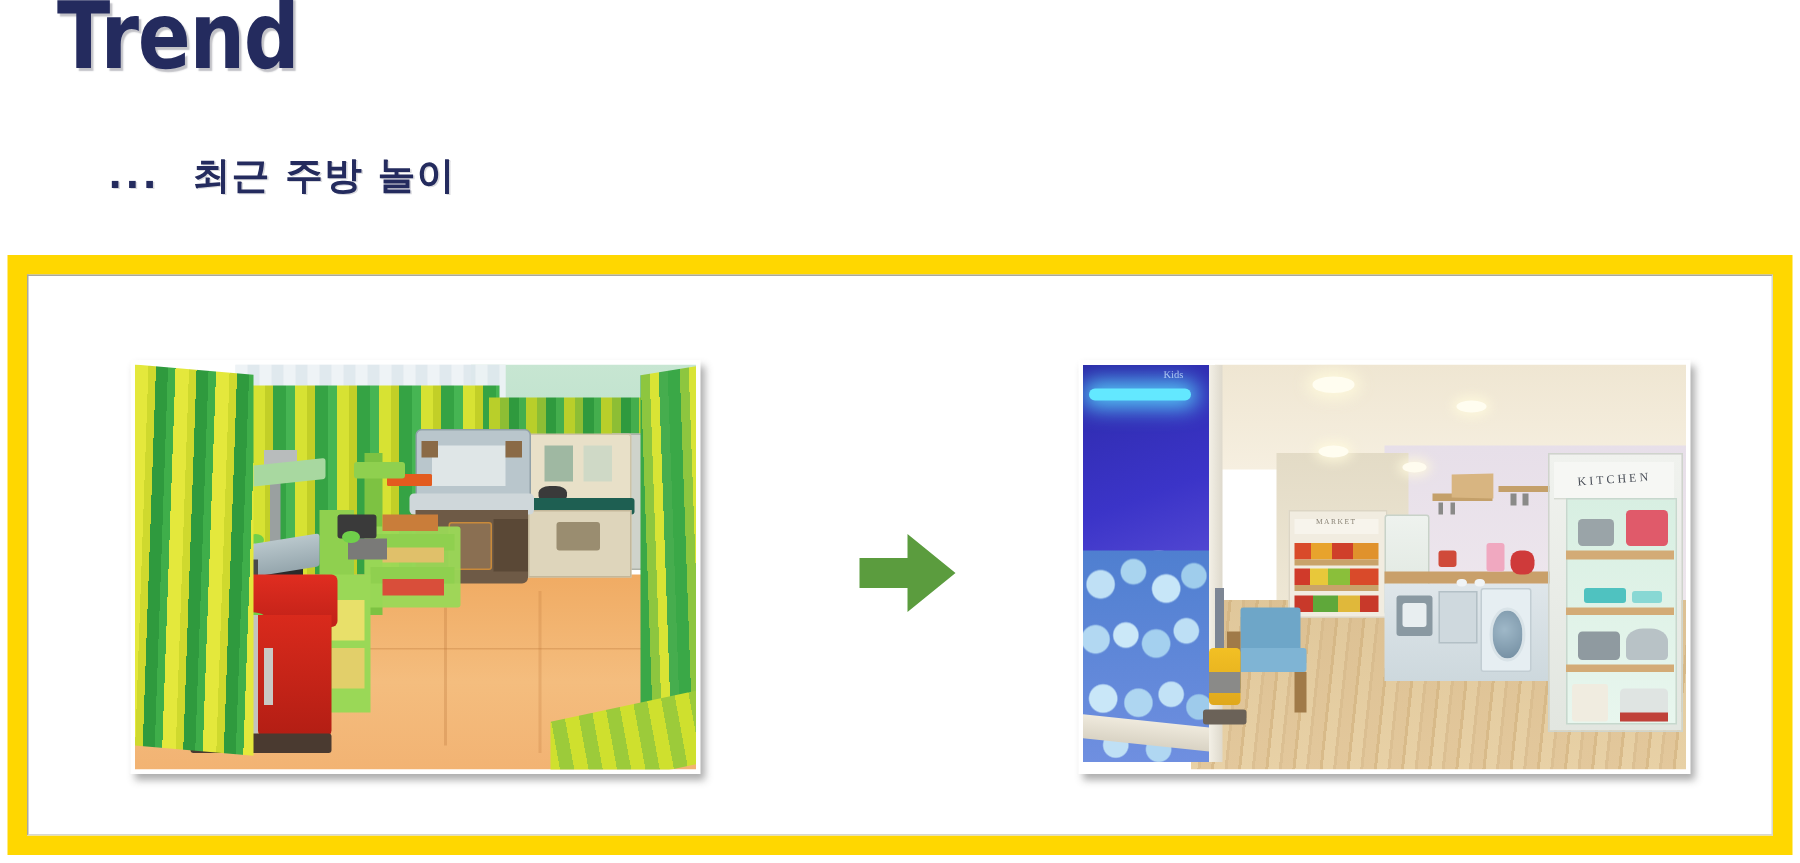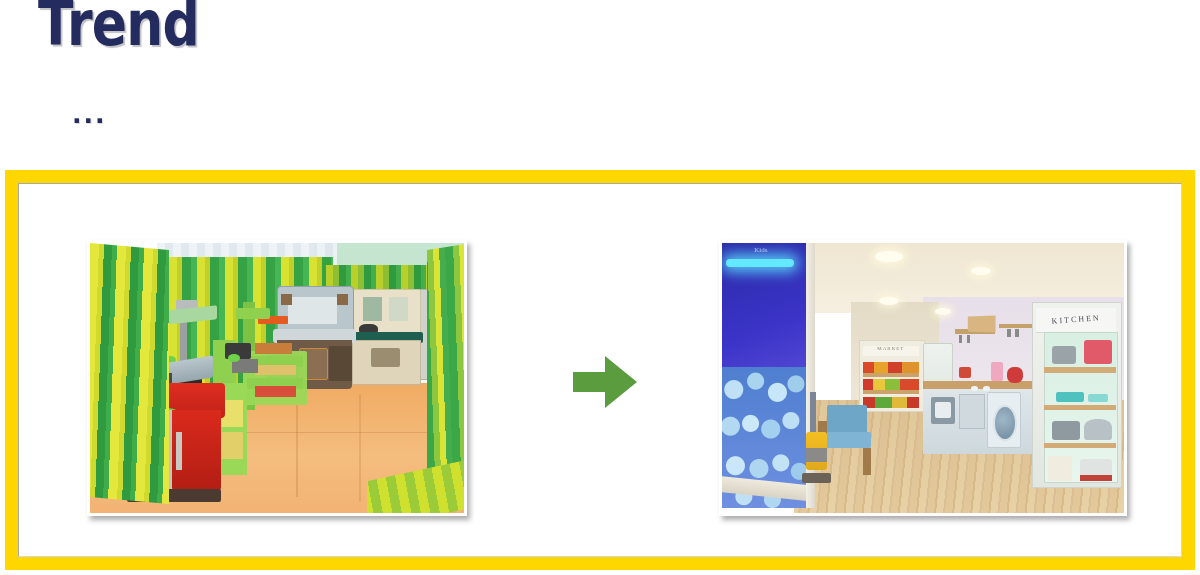--- a/index.html
+++ b/index.html
@@ -248,21 +248,21 @@
       radial-gradient(circle at 16% 70%, #c9e7f8 0 9px, transparent 10px),
       radial-gradient(circle at 44% 72%, #aed6f1 0 9px, transparent 10px),
       radial-gradient(circle at 70% 68%, #c2e2f6 0 8px, transparent 9px),
       radial-gradient(circle at 92% 74%, #9ecbeb 0 8px, transparent 9px),
       radial-gradient(circle at 26% 92%, #bfe0f5 0 8px, transparent 9px),
       radial-gradient(circle at 60% 94%, #b0d7f2 0 8px, transparent 9px),
       linear-gradient(180deg,#4f7fd0,#6f8fe0);
   }
   .rp-glass-frame-v { left: 21%; top: 0; width: 2.2%; height: 98%; background: linear-gradient(90deg,#f3f0e6,#ded9cc); }
   .rp-glass-sill { left: 0; top: 88%; width: 23%; height: 6%; background: linear-gradient(180deg,#efeadd,#d9d3c4); transform: skewY(6deg); }
-  .rp-kids-text { left: 8%; top: 1%; width: 14%; height: 6%; color: #cfe8ff; font-size: 7px; font-family: "Liberation Serif", serif; opacity: .75; }
+  .rp-kids-text { left: 8%; top: 1%; width: 14%; height: 6%; color: #cfe8ff; font-size: 7px; font-family: "Liberation Serif", serif; opacity: .75; text-align: center; }
   
   .rp-floor {
     left: 18%; top: 58%; width: 82%; height: 42%;
     background: repeating-linear-gradient(96deg,
       #e3c89c 0 7px, #d9bb8a 7px 9px, #e8d1a6 9px 16px, #dcc093 16px 18px);
   }
   .rp-floor-shade { left: 18%; top: 58%; width: 82%; height: 42%; background: linear-gradient(180deg,rgba(200,170,120,.25),rgba(255,255,255,0)); }
   
   .rp-market-wall { left: 34%; top: 36%; width: 16%; height: 26%; background: #f1ece0; border: 1px solid #dcd5c4; }
   .rp-market-sign { left: 35%; top: 38%; width: 14%; height: 4%; background: #f7f4ec; }
@@ -333,20 +333,21 @@
 </style>
 </head>
 <body>
 
 <div id="title-block">
   <div id="page-title">Trend</div>
 </div>
 
 <div id="subtitle-row">
   <span class="subtitle-text" id="subtitle-ellipsis">...</span>
+  <span class="subtitle-text">최근 주방 놀이</span>
 </div>
 
 <div id="content-frame">
   <div id="content-frame-inner">
 
     <div class="photo" id="photo-before">
       <div class="photo-canvas">
         <div class="lp lp-backwall-right"></div>
         <div class="lp lp-window"></div>
         <div class="lp lp-wall-mid"></div>

